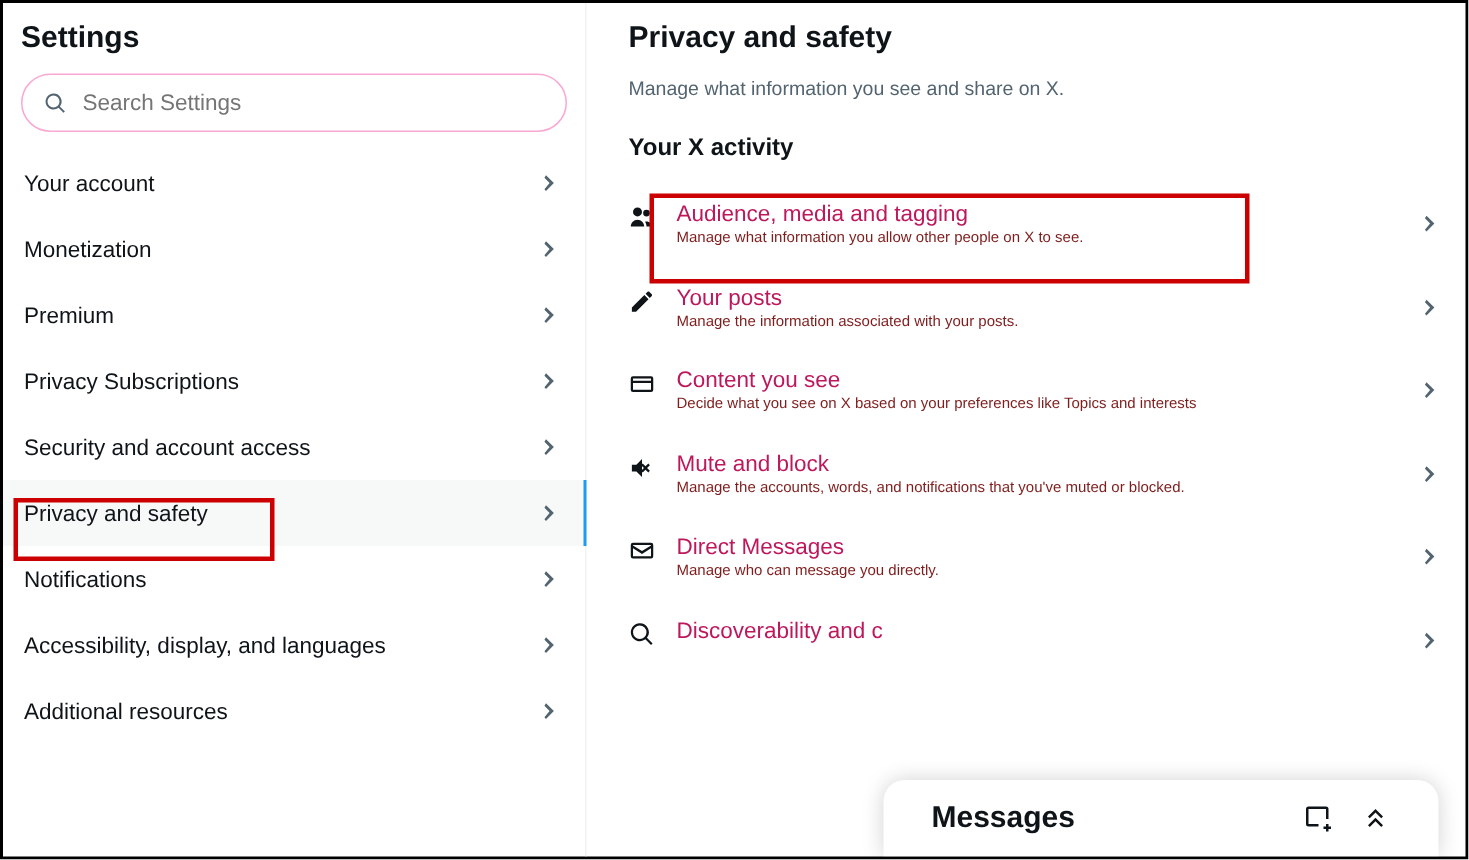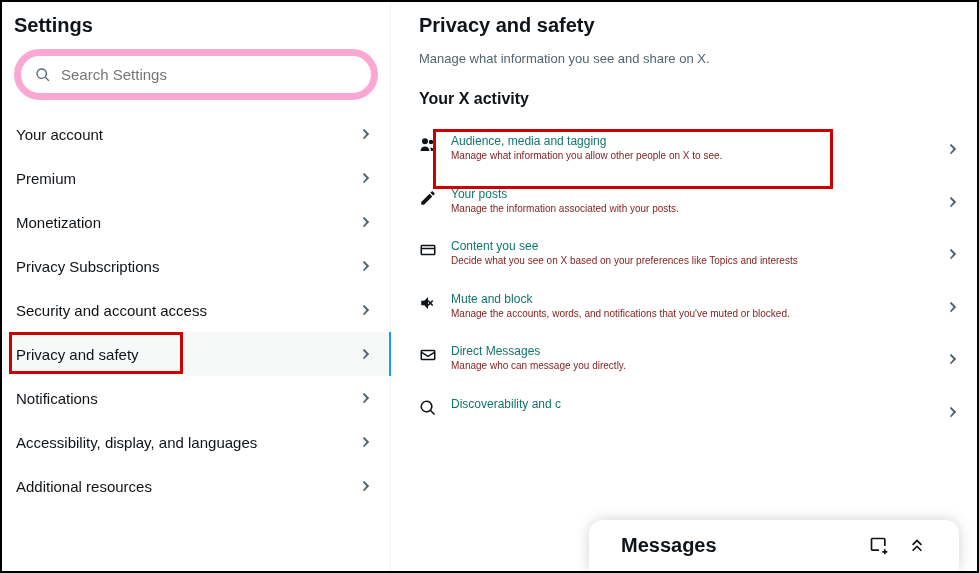--- a/index.html
+++ b/index.html
@@ -1,36 +1,36 @@
 <!DOCTYPE html>
 <html><head>
 <meta charset="utf-8">
 <style>
 * { box-sizing: border-box; margin: 0; padding: 0; }
 body { font-family: -apple-system, BlinkMacSystemFont, "Segoe UI", Arial, sans-serif; color: #0f1419; background: #fff; }
 .frame { border: 2px solid #000; width: 979px; height: 573px; display: flex; overflow: hidden; position: relative; }
 .left { width: 389px; border-right: 1px solid #eff3f4; padding: 8px 0 0 0; }
 .left h1 { font-size: 20px; font-weight: 800; padding: 4px 12px 12px 12px; }
 .search-wrap { padding: 0 12px 12px 12px; }
-.search { display: flex; align-items: center; border: 7px solid #f9a8d4; border-radius: 9999px; padding: 10px 14px; justify-content: flex-end; }
+.search { display: flex; align-items: center; border: 1px solid #f9a8d4; border-radius: 9999px; padding: 10px 14px; justify-content: flex-end; }
 .search svg { width: 16px; height: 16px; fill: #536471; flex-shrink: 0; }
 .search input { border: none; outline: none; font-size: 15px; margin-left: 10px; flex: 1; background: transparent; }
 .nav-item { display: flex; align-items: center; justify-content: space-between; padding: 13px 14px; font-size: 15px; cursor: pointer; position: relative; }
 .nav-item.active { background: #f7f9f9; }
 .nav-item.active::after { content: ""; position: absolute; right: -1px; top: 0; bottom: 0; width: 2px; background: #1d9bf0; }
 .nav-item .chev { width: 18px; height: 18px; fill: #536471; }
 .hl1 { position: absolute; border: 3px solid #c00; pointer-events: none; }
 .right { flex: 1; padding: 8px 4px 0 28px; position: relative; overflow: hidden; }
 .right h1 { font-size: 20px; font-weight: 800; padding: 4px 0 14px 0; }
 .subtext { font-size: 13px; color: #536471; }
 .section-h { font-size: 16px; font-weight: 800; padding: 24px 0 14px 0; }
 .opt { display: flex; align-items: flex-start; padding: 12px 0; cursor: pointer; }
 .opt .ic { width: 18px; height: 18px; fill: #0f1419; margin-top: 2px; flex-shrink: 0; }
 .opt .body { flex: 1; padding: 0 14px; }
-.opt .title { font-size: 12px; color: #0f766e; margin-bottom: 1px; }
+.opt .title { font-size: 15px; color: #be185d; margin-bottom: 1px; }
 .opt .desc { font-size: 10px; color: #7f1d1d; line-height: 1.35; }
 .opt .chev { width: 18px; height: 18px; fill: #536471; margin-top: 6px; margin-right: 10px; }
 .hl2 { position: absolute; border: 3px solid #c00; pointer-events: none; }
 .msgbar { position: absolute; right: 18px; bottom: 0; width: 370px; height: 51px; background: #fff; border-top-left-radius: 14px; border-top-right-radius: 14px; box-shadow: 0 0 14px rgba(0,0,0,0.18); display: flex; align-items: center; justify-content: space-between; padding: 0 32px; }
 .msgbar .t { font-size: 20px; font-weight: 800; }
 .msgbar .acts { display: flex; gap: 18px; }
 .msgbar .acts svg { width: 20px; height: 20px; fill: #0f1419; cursor: pointer; }
 </style>
 </head>
 <body>
@@ -82,27 +82,27 @@
       </div>
     </div>
     <div id="nav">
         <div class="nav-item">
           <span>Your account</span>
           <svg class="chev" viewBox="0 0 24 24">
             <use href="#chev-r"></use>
           </svg>
         </div>
         <div class="nav-item">
+          <span>Monetization</span>
+          <svg class="chev" viewBox="0 0 24 24">
+            <use href="#chev-r"></use>
+          </svg>
+        </div>
+        <div class="nav-item">
           <span>Premium</span>
-          <svg class="chev" viewBox="0 0 24 24">
-            <use href="#chev-r"></use>
-          </svg>
-        </div>
-        <div class="nav-item">
-          <span>Monetization</span>
           <svg class="chev" viewBox="0 0 24 24">
             <use href="#chev-r"></use>
           </svg>
         </div>
         <div class="nav-item">
           <span>Privacy Subscriptions</span>
           <svg class="chev" viewBox="0 0 24 24">
             <use href="#chev-r"></use>
           </svg>
         </div>

